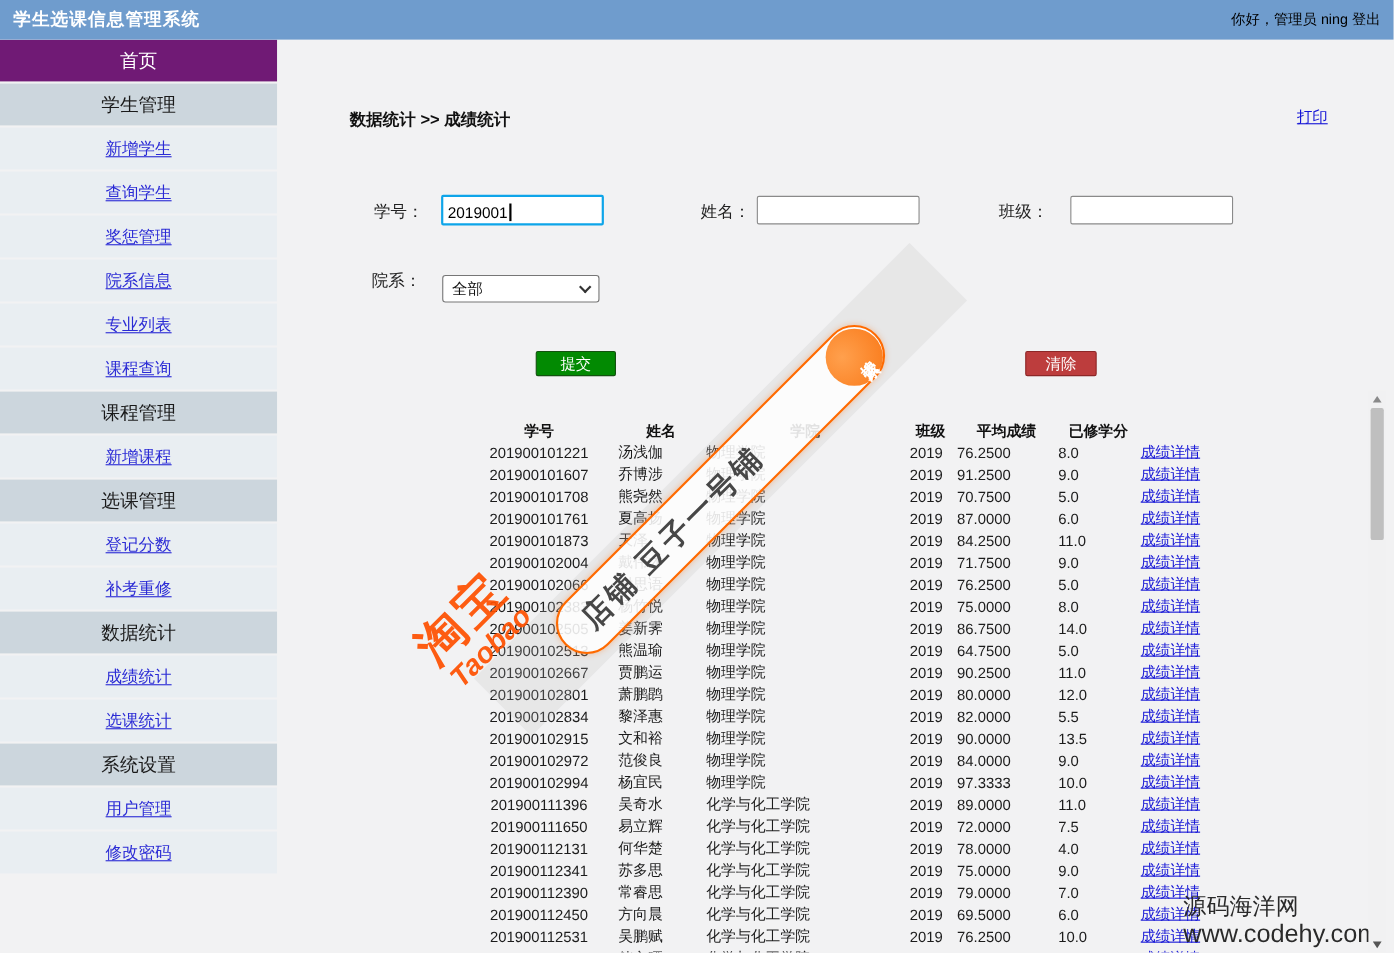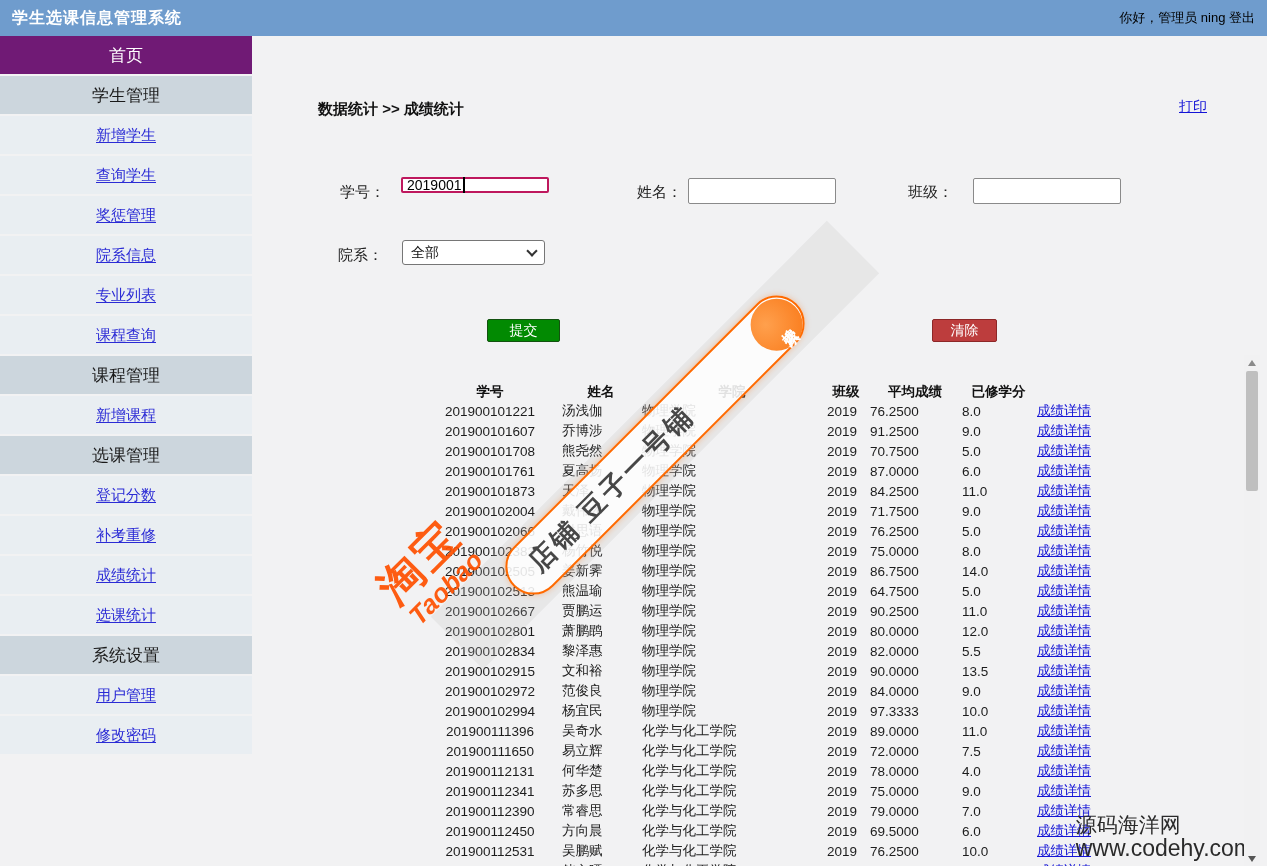--- a/index.html
+++ b/index.html
@@ -21,21 +21,21 @@
   .side-item.link { background:#e9eef2; color:#2b2bd5; font-size:15px; text-decoration:underline; text-underline-offset:2px; }
 
   
   .content { position:absolute; left:252px; top:36px; width:1015px; height:830px; background:#f2f2f3; }
   .breadcrumb { position:absolute; left:66px; top:64px; font-size:15px; font-weight:bold; color:#111; }
   .print-link { position:absolute; right:60px; top:62px; font-size:14px; color:#1414d6; text-decoration:underline; cursor:pointer; }
 
   .form-label { position:absolute; font-size:15px; color:#222; }
   .txt-input { position:absolute; width:148px; height:26px; border:1px solid #8a8a8a; border-radius:2px;
                background:#fff; font-size:14px; padding:2px 4px; display:flex; align-items:center; }
-  .txt-input.focused { border:2px solid #be185d; height:16px; }
+  .txt-input.focused { border:2px solid #0ea5e9; height:28px;align-items:flex-end; }
   .caret { display:inline-block; width:0; height:16px; border-left:2px solid #000; margin-left:1px; }
 
   .select-box { position:absolute; width:143px; height:25px; border:1px solid #767676; border-radius:3px;
                 background:#fff; font-size:14px; color:#111; display:flex; align-items:center;
                 padding:0 8px; justify-content:space-between; cursor:pointer; }
   .chev { width:8px; height:8px; border-right:2px solid #333; border-bottom:2px solid #333;
           transform:rotate(45deg); margin-top:-4px; }
 
   .btn { position:absolute; height:23px; border-radius:2px; color:#fff; font-size:14px;
          display:flex; align-items:center; justify-content:center; cursor:pointer; }
@@ -100,20 +100,21 @@
     <div class="side-item link">查询学生</div>
     <div class="side-item link">奖惩管理</div>
     <div class="side-item link">院系信息</div>
     <div class="side-item link">专业列表</div>
     <div class="side-item link">课程查询</div>
     <div class="side-item section">课程管理</div>
     <div class="side-item link">新增课程</div>
     <div class="side-item section">选课管理</div>
     <div class="side-item link">登记分数</div>
     <div class="side-item link">补考重修</div>
+    <div class="side-item section">数据统计</div>
     <div class="side-item link">成绩统计</div>
     <div class="side-item link">选课统计</div>
     <div class="side-item section">系统设置</div>
     <div class="side-item link">用户管理</div>
     <div class="side-item link">修改密码</div>
   </div>
 
 <div class="content">
   <div class="breadcrumb">数据统计 &gt;&gt; 成绩统计</div>
   <div class="print-link">打印</div>
@@ -128,21 +129,21 @@
   <div class="txt-input" style="left:436px; top:142px;">
     <span></span>
   </div>
 
   <span class="form-label" style="left:656px; top:147px;">班级：</span>
   <div class="txt-input" style="left:721px; top:142px;">
     <span></span>
   </div>
 
   <span class="form-label" style="left:86px; top:210px;">院系：</span>
-  <div class="select-box" style="left:150px; top:204px;">
+  <div class="select-box" style="left:150px; top:214px;">
     <span>全部</span>
     <span class="chev"></span>
   </div>
 
   <div class="btn btn-submit">提交</div>
   <div class="btn btn-clear">清除</div>
 
   <div class="rtable" id="rtable">
       <div class="trow thead">
         <div class="c-id">学号</div>

